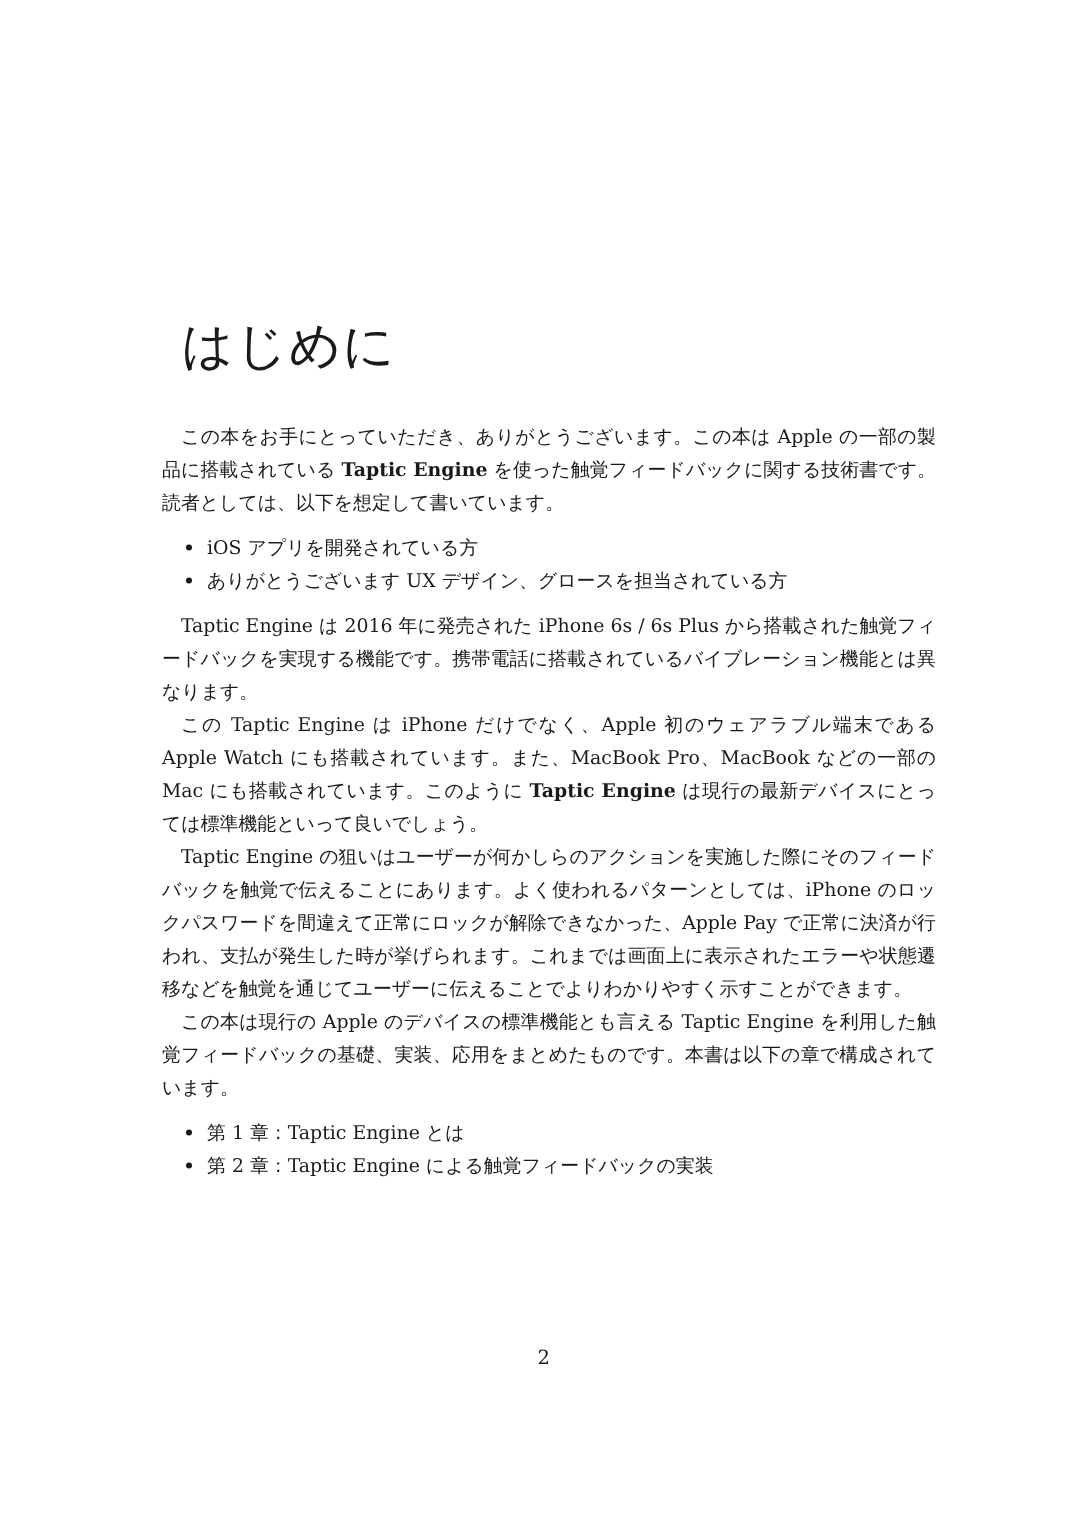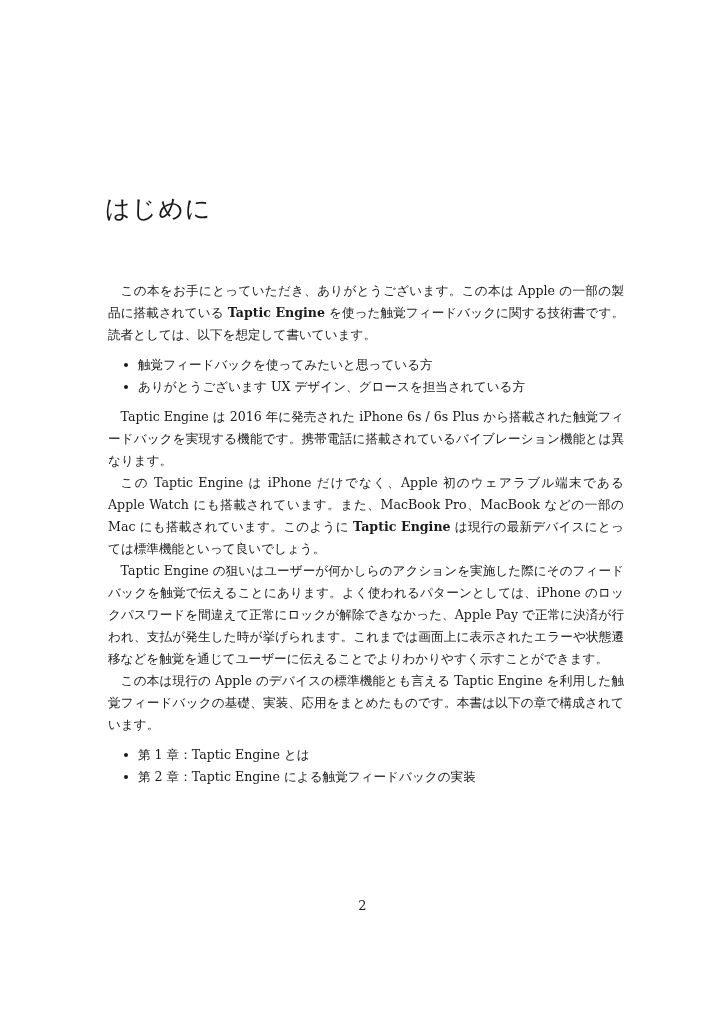--- a/index.html
+++ b/index.html
@@ -4,21 +4,21 @@
   <style>
     html, body { margin: 0; padding: 0; background: #ffffff; }
     body {
       width: 725px; height: 1024px; position: relative; overflow: hidden;
       font-family: "DejaVu Serif", "Liberation Serif", serif;
       color: #1a1a1a;
     }
     .page-title {
       position: absolute; left: 105px; top: 192px;
       font-family: "DejaVu Sans", sans-serif;
-      font-size: 25px; font-weight: normal; margin: 0; letter-spacing: 1px;
+      font-size: 34px; font-weight: normal; margin: 16px; letter-spacing: 1px;
     }
     .body-text {
       position: absolute; left: 108px; top: 280px; width: 516px;
       font-size: 12.6px; line-height: 22px;
     }
     p { margin: 0; text-indent: 1em; text-align: justify; }
     p b { font-weight: bold; }
     ul { margin: 8px 0 8px 0; padding-left: 30px; list-style: none; }
     li { position: relative; line-height: 22px; }
     li::before {
@@ -32,21 +32,21 @@
   </style>
 </head>
 <body>
 
 <h1 class="page-title">はじめに</h1>
 
 <div class="body-text">
   <p><span>この本をお手にとっていただき、ありがとうございます。この本は Apple の一部の製品に搭載されている </span><b>Taptic Engine</b><span> を使った触覚フィードバックに関する技術書です。読者としては、以下を想定して書いています。</span></p>
 
   <ul>
-    <li>触覚フィードバックを使ってみたいと思っている方</li>
+    <li>iOS アプリを開発されている方</li>
     <li>ありがとうございます UX デザイン、グロースを担当されている方</li>
   </ul>
 
   <p>Taptic Engine は 2016 年に発売された iPhone 6s / 6s Plus から搭載された触覚フィードバックを実現する機能です。携帯電話に搭載されているバイブレーション機能とは異なります。</p>
   <p><span>この Taptic Engine は iPhone だけでなく、Apple 初のウェアラブル端末である Apple Watch にも搭載されています。また、MacBook Pro、MacBook などの一部の Mac にも搭載されています。このように </span><b>Taptic Engine</b><span> は現行の最新デバイスにとっては標準機能といって良いでしょう。</span></p>
   <p>Taptic Engine の狙いはユーザーが何かしらのアクションを実施した際にそのフィードバックを触覚で伝えることにあります。よく使われるパターンとしては、iPhone のロックパスワードを間違えて正常にロックが解除できなかった、Apple Pay で正常に決済が行われ、支払が発生した時が挙げられます。これまでは画面上に表示されたエラーや状態遷移などを触覚を通じてユーザーに伝えることでよりわかりやすく示すことができます。</p>
   <p>この本は現行の Apple のデバイスの標準機能とも言える Taptic Engine を利用した触覚フィードバックの基礎、実装、応用をまとめたものです。本書は以下の章で構成されています。</p>
 
   <ul>
     <li>第 1 章：Taptic Engine とは</li>

